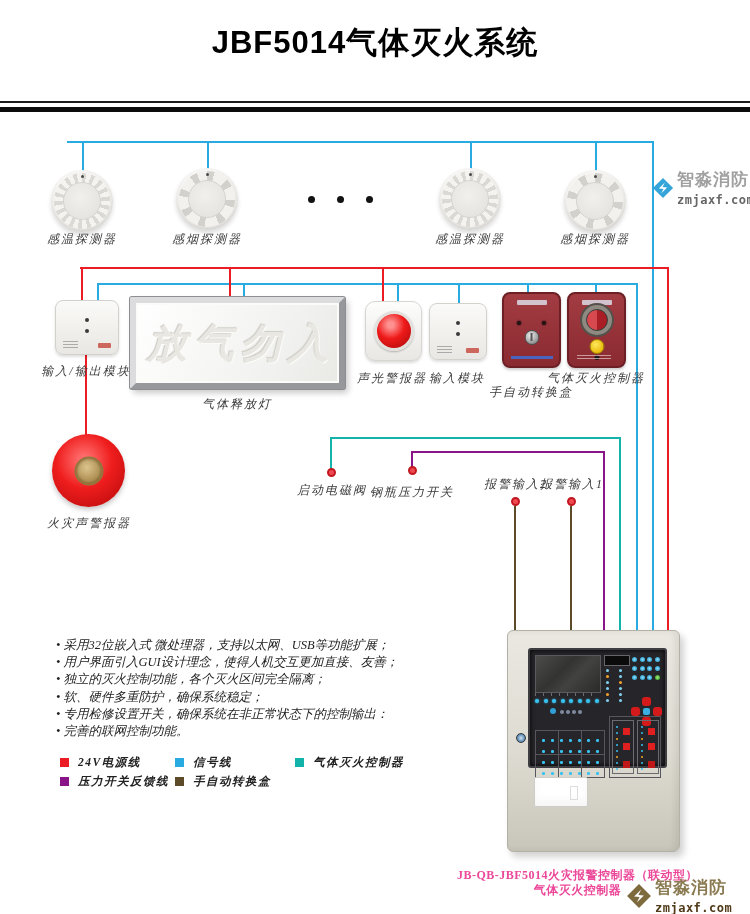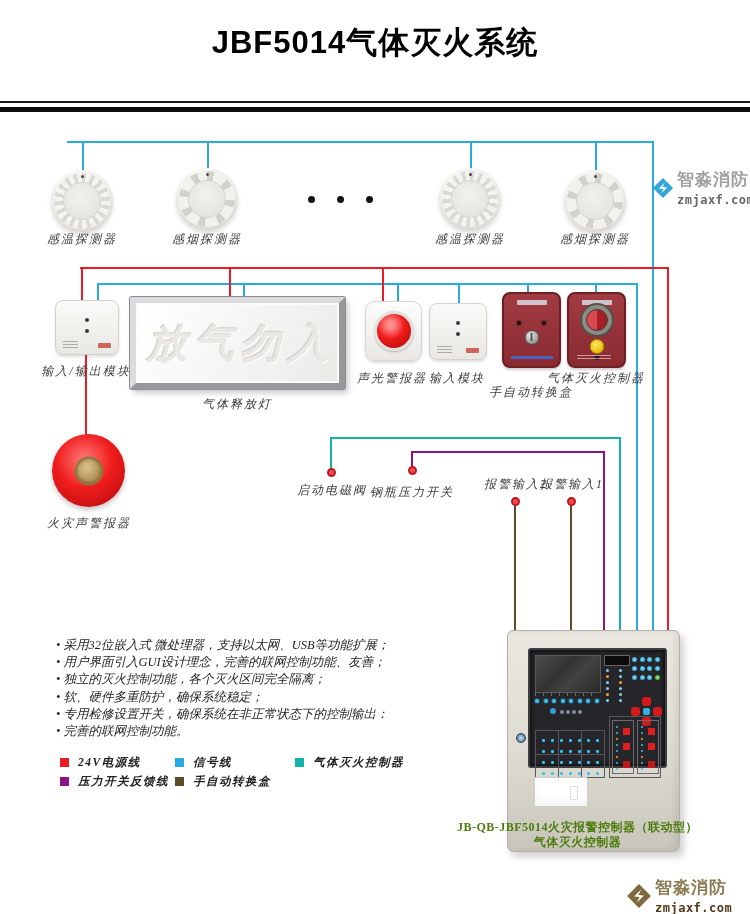--- a/index.html
+++ b/index.html
@@ -149,22 +149,22 @@
     background:#38c2f2;box-shadow:0 6px 0 #38c2f2,0 12px 0 #f5a623,0 18px 0 #38c2f2,
     0 24px 0 #38c2f2,0 30px 0 #f5a623,0 36px 0 #38c2f2,0 42px 0 #38c2f2;}
   .strip::after{content:"";position:absolute;left:10px;top:7px;width:7px;height:7px;
     background:#e02020;box-shadow:0 15px 0 #e02020,0 33px 0 #c01818;}
   .lock{position:absolute;left:8px;top:102px;width:8px;height:8px;border-radius:50%;
     background:radial-gradient(#d2e2ef,#4a7fae 75%);border:1px solid #3a3a3a;}
   .paper{position:absolute;left:26px;top:146px;width:52px;height:28px;background:#fff;
     border:1px solid #cfcdc7;border-radius:2px;box-shadow:inset 0 -6px 8px rgba(0,0,0,.04);}
   .paper::after{content:"";position:absolute;right:9px;top:8px;width:6px;height:12px;border:1px solid #ddd;}
 
-  .caption{position:absolute;left:435px;top:820px;width:285px;text-align:center;
-    font:bold 12px "Liberation Serif",serif;color:#4d7c0f;line-height:15px;letter-spacing:.5px;}
+  .caption{position:absolute;left:435px;top:868px;width:285px;text-align:center;
+    font:bold 12px "Liberation Serif",serif;color:#ec4899;line-height:15px;letter-spacing:.5px;}
 
   
   .features{position:absolute;left:56px;top:637px;width:410px;
     font:italic 12.5px "Liberation Serif",serif;color:#1e1e1e;line-height:17.2px;}
   .features .ft-title{font-weight:bold;}
   .ft-item::before{content:"• ";}
 
   
   .lg{position:absolute;display:flex;align-items:center;gap:9px;}
   .sq{width:9px;height:9px;flex:0 0 auto;}
@@ -340,21 +340,21 @@
     <div class="paper"></div>
   </div>
 
   <div class="caption">
     <div>JB-QB-JBF5014火灾报警控制器（联动型）</div>
     <div>气体灭火控制器</div>
   </div>
 
   <div class="features">
     <div class="ft-item">采用32位嵌入式 微处理器，支持以太网、USB等功能扩展；</div>
-    <div class="ft-item">用户界面引入GUI设计理念，完善的联网控制功能、友善；</div>
+    <div class="ft-item">用户界面引入GUI设计理念，使得人机交互更加直接、友善；</div>
     <div class="ft-item">独立的灭火控制功能，各个灭火区间完全隔离；</div>
     <div class="ft-item">软、硬件多重防护，确保系统稳定；</div>
     <div class="ft-item">专用检修设置开关，确保系统在非正常状态下的控制输出：</div>
     <div class="ft-item">完善的联网控制功能。</div>
   </div>
 
   <div class="lg" style="left:60px;top:755px;">
     <div class="sq" style="background: rgb(236, 28, 36);"></div>
     <div class="lg-label">24V电源线</div>
   </div>

